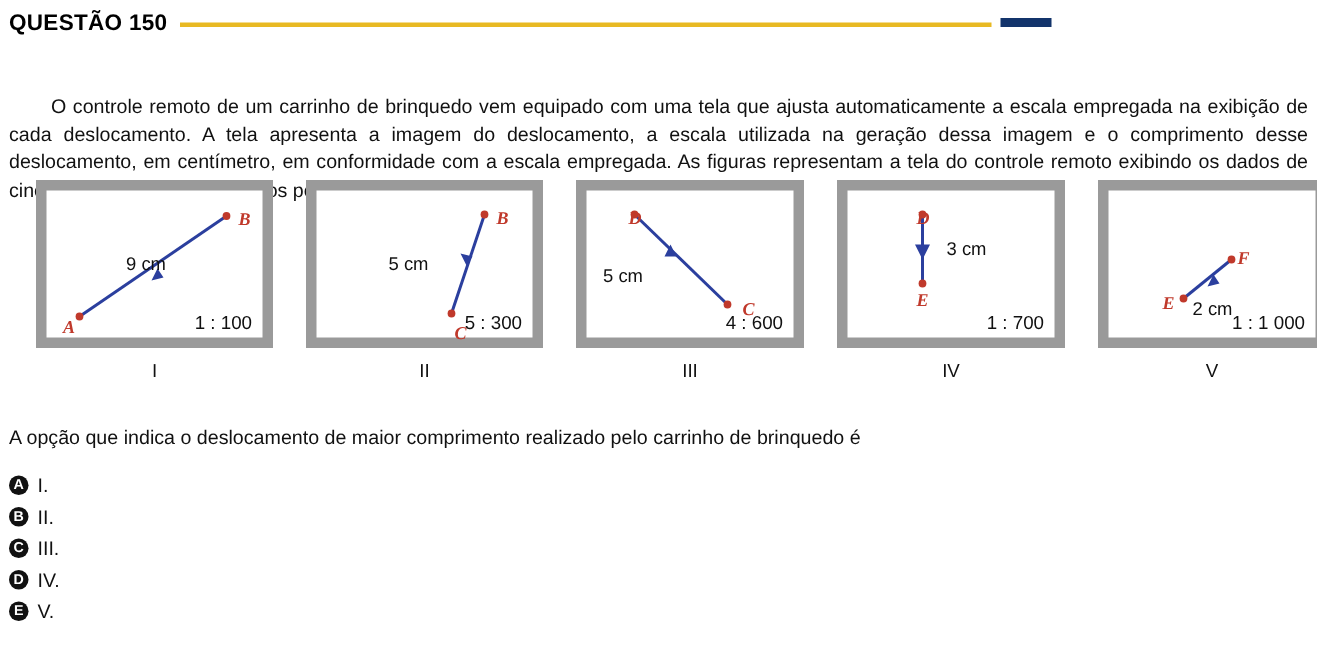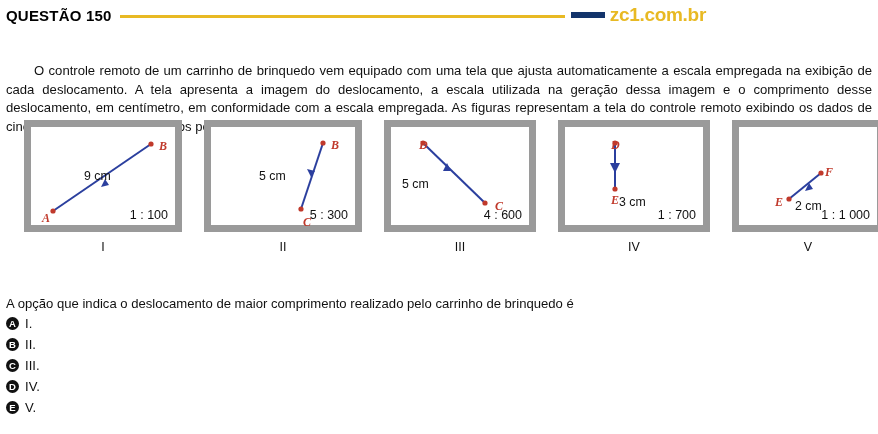--- a/index.html
+++ b/index.html
@@ -65,21 +65,21 @@
     position:absolute;font-size:12px;font-style:italic;color:#c0392b;
     font-family:"Liberation Serif", serif;font-weight:bold;
   }
   .meas{
     position:absolute;font-size:12.3px;color:#111;white-space:nowrap;
   }
   .gap{width:22px;flex:0 0 22px;}
   svg{display:block;}
   
   .qline{
-    position:absolute;left:6px;top:296px;width:866px;
+    position:absolute;left:6px;top:284px;width:866px;
     font-size:13.1px;color:#111;
   }
   
   .alts{
     position:absolute;left:6px;top:313px;
   }
   .alt{
     display:flex;align-items:center;height:21px;
   }
   .alt-mark{
@@ -91,21 +91,20 @@
   .alt-text{font-size:13.1px;color:#111;}
 </style>
 </head>
 <body>
 
 <div class="header">
   <div class="q-title">QUESTÃO 150</div>
   <div class="rule"></div>
   <div class="brand">
     <div class="brand-dash"></div>
-    <div class="brand-text">zc1.com.br</div>
   </div>
 </div>
 
 <div class="statement"><span class="indent"></span><span>O controle remoto de um carrinho de brinquedo vem equipado com uma tela que ajusta automaticamente a escala empregada na exibição de cada deslocamento. A tela apresenta a imagem do deslocamento, a escala utilizada na geração dessa imagem e o comprimento desse deslocamento, em centímetro, em conformidade com a escala empregada. As figuras representam a tela do controle remoto exibindo os dados de cinco deslocamentos realizados por esse carrinho.</span></div>
 
 <div class="figures">
 
   <div class="fig-wrap">
     <div class="screen" style="width:158px;height:112px;">
       <svg width="144" height="98" viewBox="0 0 144 98">
@@ -163,21 +162,21 @@
   <div class="fig-wrap">
     <div class="screen" style="width:152px;height:112px;">
       <svg width="138" height="98" viewBox="0 0 138 98">
         <line x1="50" y1="16" x2="50" y2="62" stroke="#2b3f9e" stroke-width="2"></line>
         <path d="M 50 46 L 45 36 L 55 36 Z" fill="#2b3f9e"></path>
         <circle cx="50" cy="16" r="2.6" fill="#c0392b"></circle>
         <circle cx="50" cy="62" r="2.6" fill="#c0392b"></circle>
       </svg>
       <div class="pt-label" style="left:46px;top:11px;">D</div>
       <div class="pt-label" style="left:46px;top:66px;">E</div>
-      <div class="meas" style="left:54px;top:32px;margin-top:36px;">3 cm</div>
+      <div class="meas" style="left:66px;top:32px;">3 cm</div>
       <div class="scale">1 : 700</div>
     </div>
     <div class="fig-label">IV</div>
   </div>
 
   <div class="gap"></div>
 
   <div class="fig-wrap">
     <div class="screen" style="width:152px;height:112px;">
       <svg width="138" height="98" viewBox="0 0 138 98">

